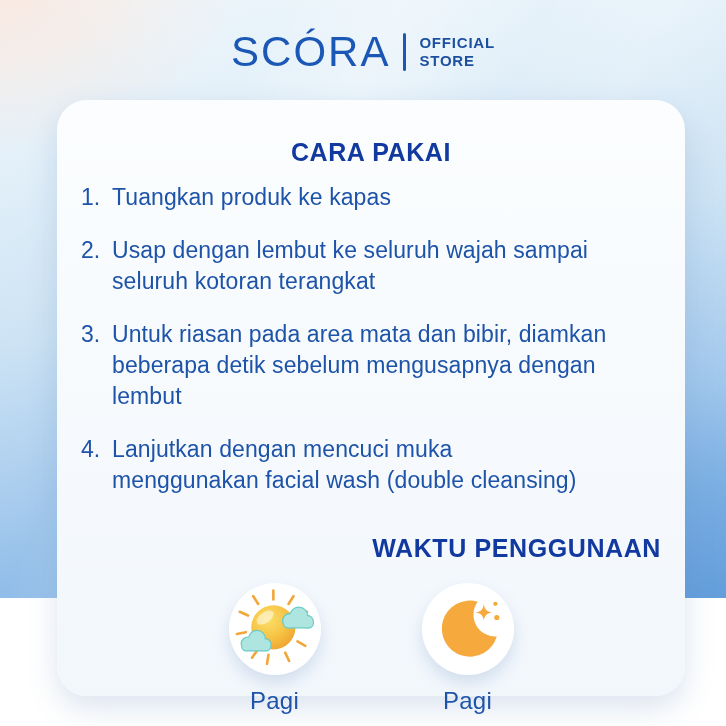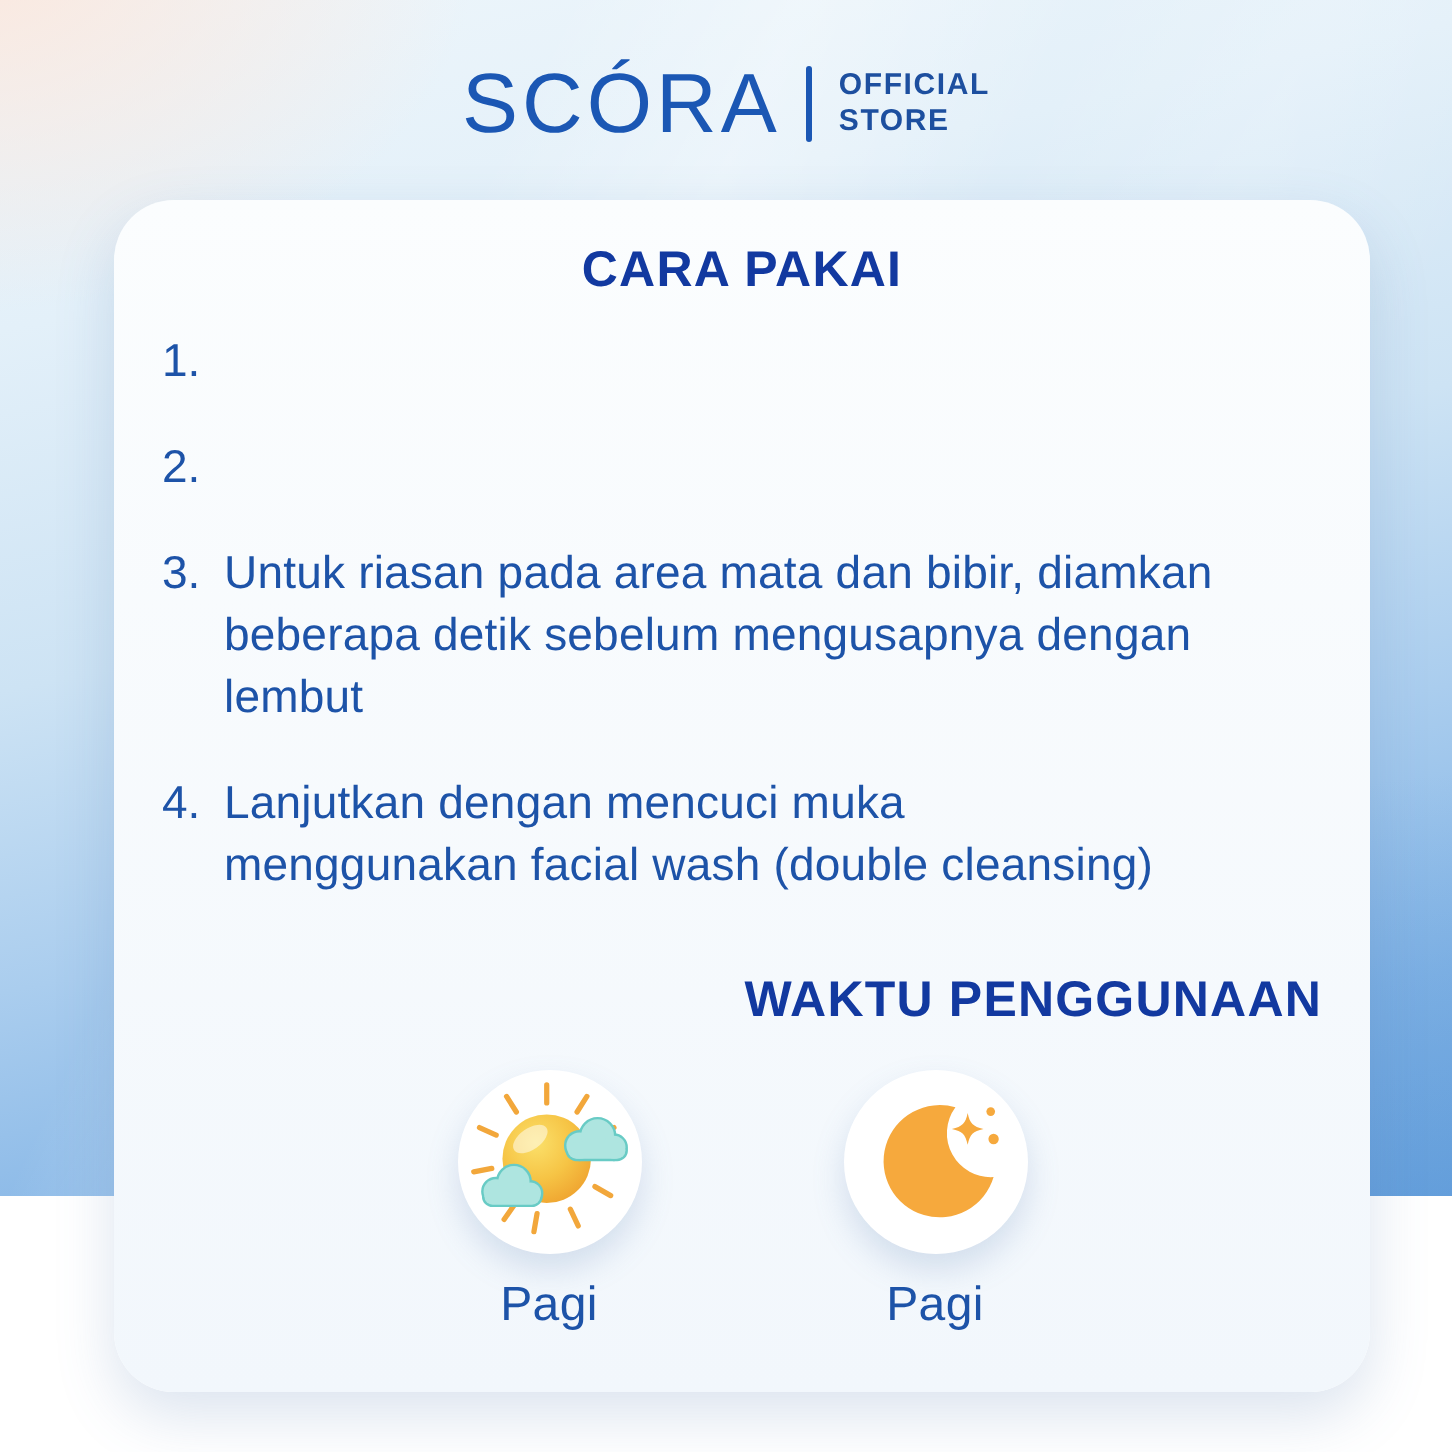--- a/index.html
+++ b/index.html
@@ -37,21 +37,21 @@
   }
   .store-label {
     display: flex; flex-direction: column; 
     font-size: 15px; font-weight: 700; letter-spacing: 0.8px;
     color: #1d4f9f; line-height: 1.2;
   }
 
   
   .card {
     position: absolute; left: 57px; top: 100px; width: 628px; height: 596px;
-    box-sizing: border-box; padding: 21px 24px 0 24px;
+    box-sizing: border-box; padding: 38px 24px 0 24px;
     border-radius: 30px; z-index: 1;
     background: linear-gradient(180deg, #fbfdfe 0%, #f2f7fc 100%);
     box-shadow: 0 12px 30px rgba(80,120,175,0.20);
   }
   .card-title {
     margin: 0 0 15px 0; text-align: center;
     font-size: 25px; font-weight: 800; letter-spacing: 0.6px;
     color: #1239a0;
   }
   .steps { display: flex; flex-direction: column; gap: 22px; }
@@ -93,23 +93,26 @@
       <span>STORE</span>
     </span>
   </div>
 
   <div class="card">
     <h2 class="card-title">CARA PAKAI</h2>
 
     <div class="steps">
       <div class="step">
         <span class="step-number">1.</span>
+        <span class="step-text">Tuangkan produk ke kapas</span>
       </div>
       <div class="step">
         <span class="step-number">2.</span>
+        <span class="step-text">Usap dengan lembut ke seluruh wajah sampai
+seluruh kotoran terangkat</span>
       </div>
       <div class="step">
         <span class="step-number">3.</span>
         <span class="step-text">Untuk riasan pada area mata dan bibir, diamkan
 beberapa detik sebelum mengusapnya dengan
 lembut</span>
       </div>
       <div class="step">
         <span class="step-number">4.</span>
         <span class="step-text">Lanjutkan dengan mencuci muka

